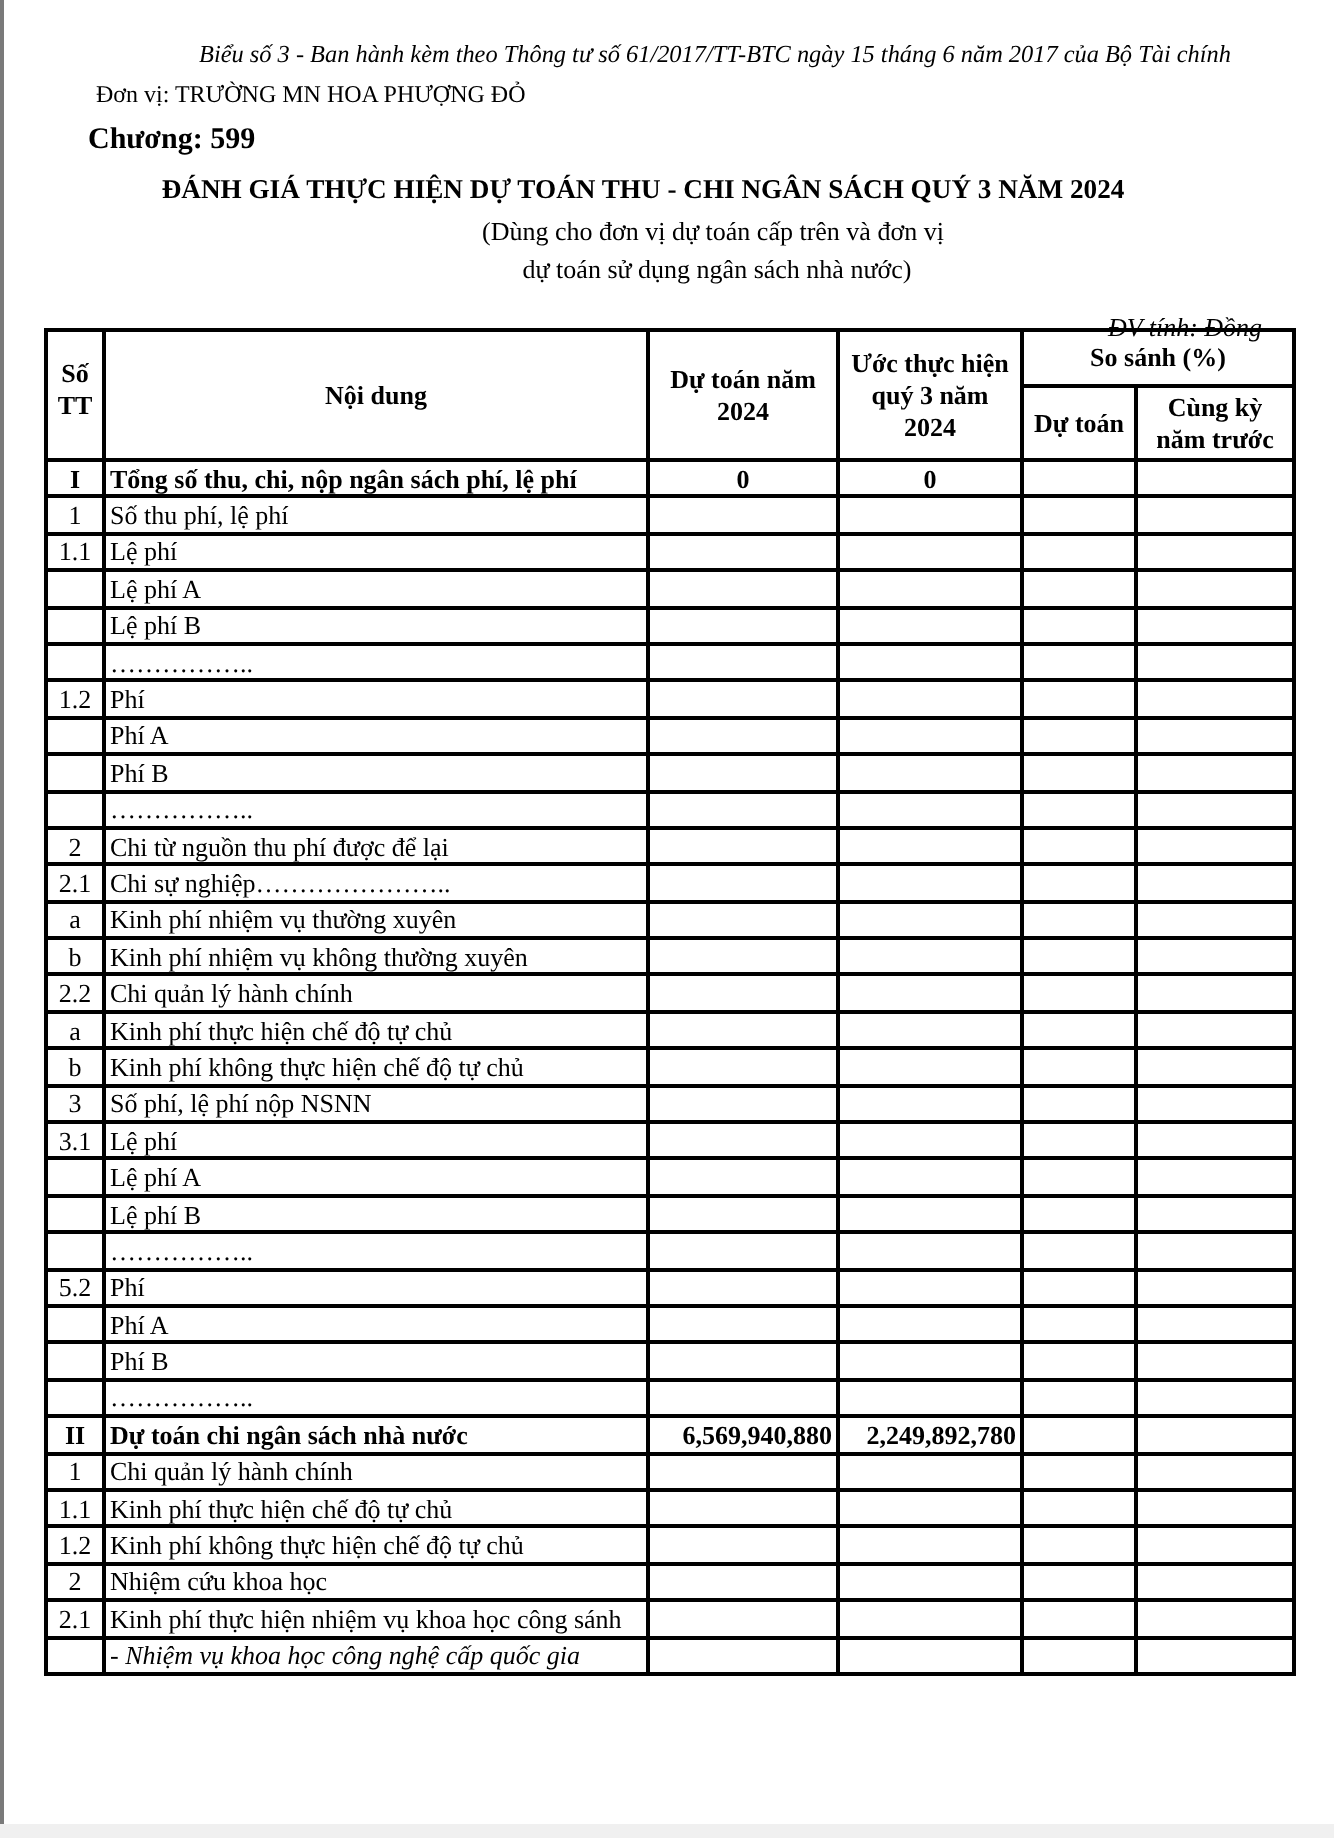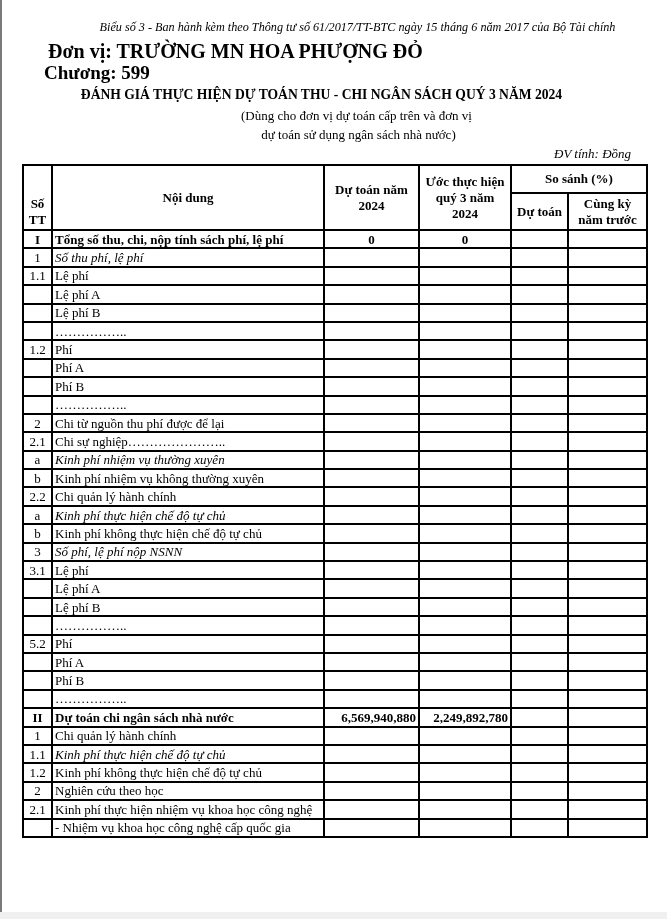--- a/index.html
+++ b/index.html
@@ -4,41 +4,41 @@
 <style>
   html, body { margin: 0; padding: 0; }
   body {
     width: 667px; height: 919px; background: #ffffff; position: relative; overflow: hidden;
     font-family: "Liberation Serif", "DejaVu Serif", serif; color: #000;
   }
   .page-left-border { position: absolute; left: 0; top: 0; width: 2px; height: 912px; background: #7a7a7a; }
   .bottom-strip { position: absolute; left: 0; top: 912px; width: 667px; height: 7px; background: #f0f0f0; }
   .line { position: absolute; white-space: nowrap; margin-left: 17px; }
   .form-note { top: 20px; left: 0; width: 667px; text-align: center; font-style: italic; font-size: 12.2px; padding-left: 14px; box-sizing: border-box; }
-  .unit { top: 40px; left: 31px; font-weight: bold; font-size: 20px; }
-  .chapter { top: 62px; left: 27px; font-weight: bold; font-size: 19px; }
+  .unit { top: 40px; left: 31px; font-weight: normal; font-size: 12px; }
+  .chapter { top: 62px; left: 27px; font-weight: bold; font-size: 15px; }
   .title { top: 87px; left: 0; width: 595px; text-align: center; font-weight: bold; font-size: 13.6px; padding-left: 14px; box-sizing: border-box; }
   .subtitle1 { top: 108px; left: 0; width: 667px; text-align: center; font-size: 13px; padding-left: 12px; box-sizing: border-box; }
   .subtitle2 { top: 127px; left: 0; width: 667px; text-align: center; font-size: 13px; padding-left: 16px; box-sizing: border-box; }
-  .unit-note { top: 146px; left: 537px; font-style: italic; font-size: 13px; }
+  .unit-note { top: 156px; left: 537px; font-style: italic; font-size: 13px; }
 
   table.report {
     position: absolute; left: 22px; top: 164px; border-collapse: collapse;
     font-size: 13px; table-layout: fixed;
   }
   table.report td, table.report th {
     border: 2px solid #000; padding: 0 2px; height: 16.4px; line-height: 15px; overflow: hidden; white-space: nowrap;
   }
   table.report th { font-weight: bold; text-align: center; white-space: normal; line-height: 16px; }
   .c-stt { width: 23px; text-align: center; }
   td.num { text-align: right; }
   td.center { text-align: center; }
   tr.bold td { font-weight: bold; }
-  td.indent { padding-left: 6px; font-style: italic; }
-  td.italic { }
+  td.indent { padding-left: 6px; }
+  td.italic { font-style: italic; }
 </style>
 </head>
 <body>
 
 <div class="page-left-border"></div>
 <div class="bottom-strip"></div>
 
 <div class="line form-note">Biểu số 3 - Ban hành kèm theo Thông tư số 61/2017/TT-BTC ngày 15 tháng 6 năm 2017 của Bộ Tài chính</div>
 <div class="line unit">Đơn vị: TRƯỜNG MN HOA PHƯỢNG ĐỎ</div>
 <div class="line chapter">Chương: 599</div>
@@ -51,35 +51,35 @@
   <colgroup>
     <col style="width:27px">
       <col style="width:272px">
       <col style="width:95px">
       <col style="width:92px">
       <col style="width:57px">
       <col style="width:79px">
   </colgroup>
   <thead>
     <tr style="height:28px">
-      <th rowspan="2" class="c-stt" style="vertical-align:bottom;padding-bottom:1px">Số TT</th>
+      <th rowspan="2" class="c-stt" style="vertical-align:bottom;padding-bottom:18px">Số TT</th>
       <th rowspan="2">Nội dung</th>
       <th rowspan="2">Dự toán năm 2024</th>
       <th rowspan="2">Ước thực hiện quý 3 năm 2024</th>
       <th colspan="2">So sánh (%)</th>
     </tr>
     <tr style="height:37px">
       <th>Dự toán</th>
       <th>Cùng kỳ năm trước</th>
     </tr>
   </thead>
   <tbody id="tbody">
       <tr class="bold">
         <td class="center">I</td>
-        <td>Tổng số thu, chi, nộp tính sách phí, lệ phí</td>
+        <td>Tổng số thu, chi, nộp ngân sách phí, lệ phí</td>
         <td class="center">0</td>
         <td class="center">0</td>
         <td class="center"></td>
         <td class="center"></td>
       </tr>
       <tr>
         <td class="center">1</td>
         <td class="indent">Số thu phí, lệ phí</td>
         <td class="num"></td>
         <td class="num"></td>
@@ -305,29 +305,29 @@
       <tr>
         <td class="center">1.2</td>
         <td>Kinh phí không thực hiện chế độ tự chủ</td>
         <td class="num"></td>
         <td class="num"></td>
         <td class="num"></td>
         <td class="num"></td>
       </tr>
       <tr>
         <td class="center">2</td>
-        <td>Nghiên cứu theo học</td>
+        <td>Nhiệm cứu khoa học</td>
         <td class="num"></td>
         <td class="num"></td>
         <td class="num"></td>
         <td class="num"></td>
       </tr>
       <tr>
         <td class="center">2.1</td>
-        <td>Kinh phí thực hiện nhiệm vụ khoa học công nghệ</td>
+        <td>Kinh phí thực hiện nhiệm vụ khoa học công sánh</td>
         <td class="num"></td>
         <td class="num"></td>
         <td class="num"></td>
         <td class="num"></td>
       </tr>
       <tr>
         <td class="center"></td>
         <td class="italic">- Nhiệm vụ khoa học công nghệ cấp quốc gia</td>
         <td class="num"></td>
         <td class="num"></td>

